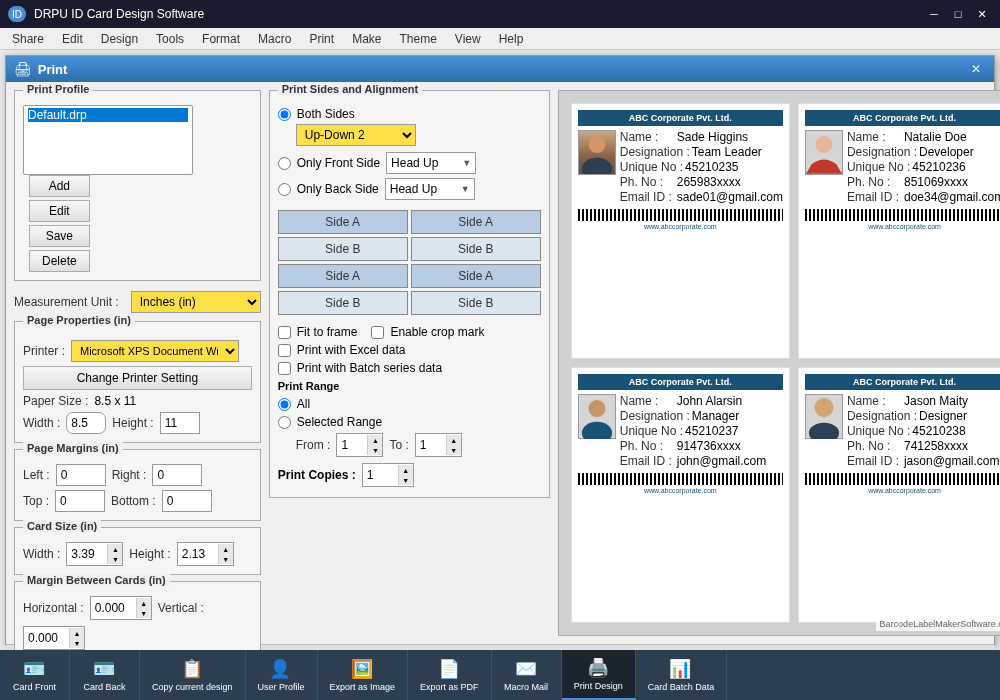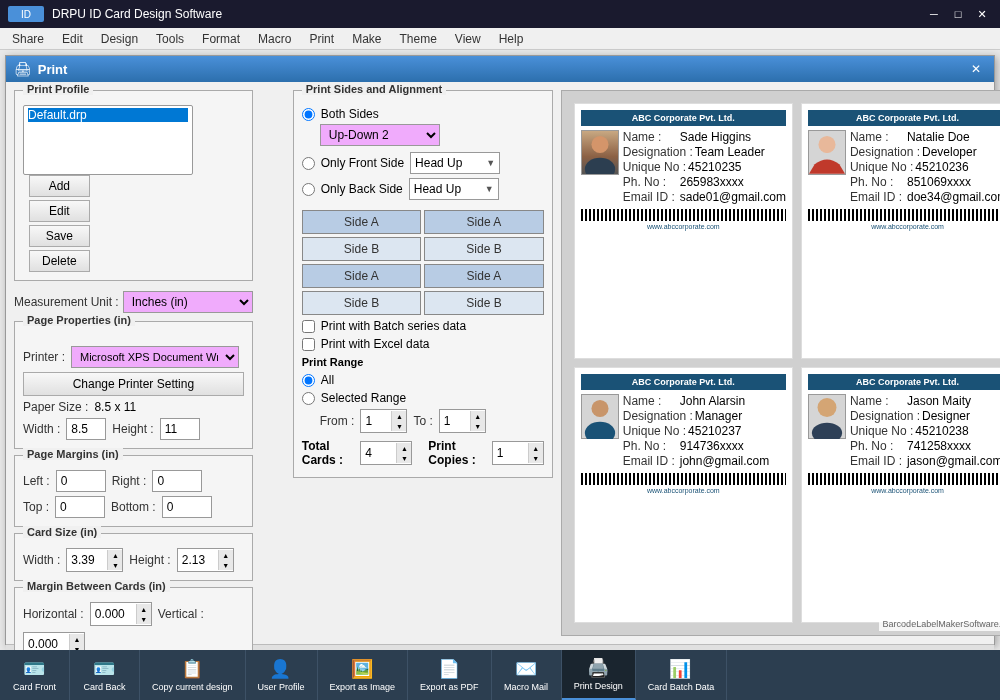--- a/index.html
+++ b/index.html
@@ -8,21 +8,21 @@
     
     .title-bar {
       background: #1a1a2e;
       color: white;
       height: 28px;
       display: flex;
       align-items: center;
       padding: 0 8px;
       gap: 8px;
     }
-    .title-bar-icon { width: 36px; height: 16px; background: #4a90d9; border-radius: 2px; display: flex; align-items: center; justify-content: center; font-size: 10px; color: white; }
+    .title-bar-icon { width: 18px; height: 16px; background: #4a90d9; border-radius: 8px; display: flex; align-items: center; justify-content: center; font-size: 10px; color: white; }
     .title-bar-text { flex: 1; font-size: 12px; }
     .title-bar-controls { display: flex; gap: 4px; }
     .title-bar-btn { width: 20px; height: 16px; background: transparent; border: none; color: white; cursor: pointer; font-size: 11px; display: flex; align-items: center; justify-content: center; }
 
     
     .menu-bar {
       background: #f0f0f0;
       border-bottom: 1px solid #ccc;
       height: 22px;
       display: flex;
@@ -122,29 +122,29 @@
       font-size: 12px;
       min-width: 60px;
       text-align: center;
     }
     .clearfix::after { content: ''; display: table; clear: both; }
 
     
     .label-row {
       display: flex;
       align-items: center;
-      gap: 4px;
+      gap: 12px;
       margin-top: 4px;
     }
     .label { color: #333; white-space: nowrap; }
 
     
     select {
       border: 1px solid #999;
-      background: #f0abfc;
+      background: #fde047;
       padding: 2px 4px;
       font-size: 12px;
       height: 22px;
     }
     input[type="text"], input[type="number"] {
       border: 1px solid #999;
       background: white;
       padding: 2px 4px;
       font-size: 12px;
       height: 22px;
@@ -207,25 +207,24 @@
     }
 
     
     .print-sides-and-preview {
       display: flex;
       gap: 8px;
       flex: 1;
     }
 
     .middle-panel {
-      width: 260px;
+      width: 281px;
       display: flex;
       flex-direction: column;
       gap: 6px;
-      margin-left: 32px;
     }
 
     
     .radio-row {
       display: flex;
       align-items: center;
       gap: 6px;
       margin-top: 3px;
     }
     input[type="radio"] { margin: 0; }
@@ -482,35 +481,35 @@
 
         <div class="label-row">
           <span class="label">Measurement Unit :</span>
           <select style="width:130px;">
             <option>Inches (in)</option>
           </select>
         </div>
 
         <div class="group-box" style="margin-top:2px;">
           <span class="group-title">Page Properties (in)</span>
-          <div style="margin-top:18px;">
+          <div style="margin-top:12px;">
             <div class="prop-row">
               <span class="label">Printer :</span>
               <select style="width:168px; font-size:11px;">
                 <option>Microsoft XPS Document Wr...</option>
               </select>
             </div>
             <button class="full-btn">Change Printer Setting</button>
             <div class="prop-row">
               <span class="label">Paper Size :</span>
               <span>8.5 x 11</span>
             </div>
             <div class="prop-row">
               <span class="label">Width :</span>
-              <input type="text" style="width: 40px;" value="8.5">
+              <input type="text" style="width: 40px; border-radius: 7px;" value="8.5">
               <span class="label">Height :</span>
               <input type="text" style="width: 40px;" value="11">
             </div>
           </div>
         </div>
 
         <div class="group-box">
           <span class="group-title">Page Margins (in)</span>
           <div style="margin-top:8px;">
             <div class="prop-row">
@@ -627,29 +626,35 @@
                   <div class="side-box side-a">Side A</div>
                   <div class="side-box side-a">Side A</div>
                   <div class="side-box side-b">Side B</div>
                   <div class="side-box side-b">Side B</div>
                   <div class="side-box side-a">Side A</div>
                   <div class="side-box side-a">Side A</div>
                   <div class="side-box side-b">Side B</div>
                   <div class="side-box side-b">Side B</div>
                 </div>
 
+                <div class="check-row" style="margin-top:10px;">
+                  <input type="checkbox" id="fit-frame" style="">
+                  <label for="fit-frame">Fit to frame</label>
+                  <input type="checkbox" id="crop-mark" style="margin-left: 8px;">
+                  <label for="crop-mark">Enable crop mark</label>
+                </div>
+
+                <div class="check-row" style="margin-top:4px;">
+                  <input type="checkbox" id="excel-data" style="">
+                  <label for="excel-data">Print with Excel data</label>
+                </div>
 
                 <div class="check-row" style="margin-top:4px;">
                   <input type="checkbox" id="batch-data" style="">
                   <label for="batch-data">Print with Batch series data</label>
-                </div>
-
-                <div class="check-row" style="margin-top:4px;">
-                  <input type="checkbox" id="excel-data" style="">
-                  <label for="excel-data">Print with Excel data</label>
                 </div>
 
                 <div class="print-range-group">
                   <span style="font-weight:bold; font-size:11px;">Print Range</span>
                   <div class="radio-row" style="margin-top:4px;">
                     <input type="radio" name="range" id="all-range" checked="" style="">
                     <label for="all-range">All</label>
                   </div>
                   <div class="radio-row" style="margin-top:4px;">
                     <input type="radio" name="range" id="selected-range" style="">
@@ -669,30 +674,20 @@
                       <input type="text" style="width: 30px; border: none;" value="1">
                       <div class="spinner-btns">
                         <button class="spin-btn">▲</button>
                         <button class="spin-btn">▼</button>
                       </div>
                     </div>
                   </div>
                 </div>
 
                 <div class="totals-row">
-                  <div class="total-field">
-                    <span style="font-weight:bold;">Total Cards :</span>
-                    <div class="spinner-input">
-                      <input type="text" style="width: 35px; border: none;" value="4">
-                      <div class="spinner-btns">
-                        <button class="spin-btn">▲</button>
-                        <button class="spin-btn">▼</button>
-                      </div>
-                    </div>
-                  </div>
                   <div class="total-field">
                     <span style="font-weight:bold;">Print Copies :</span>
                     <div class="spinner-input">
                       <input type="text" style="width: 35px; border: none;" value="1">
                       <div class="spinner-btns">
                         <button class="spin-btn">▲</button>
                         <button class="spin-btn">▼</button>
                       </div>
                     </div>
                   </div>

